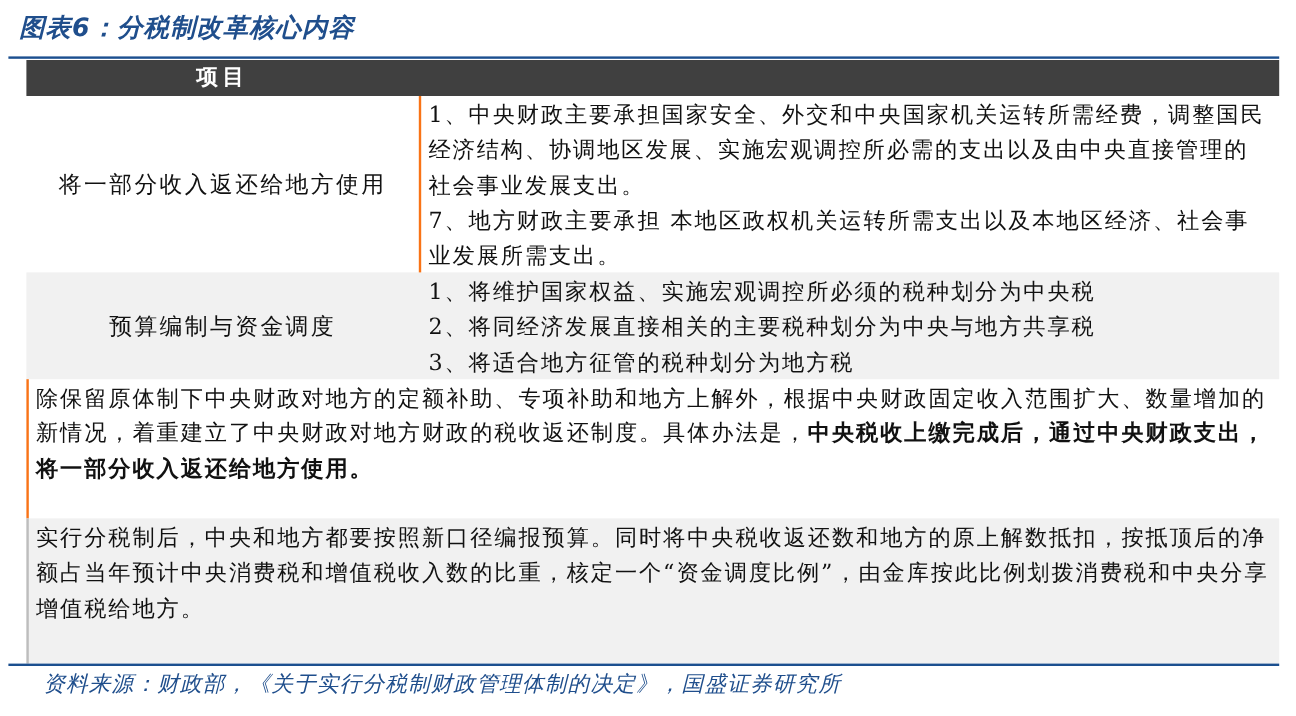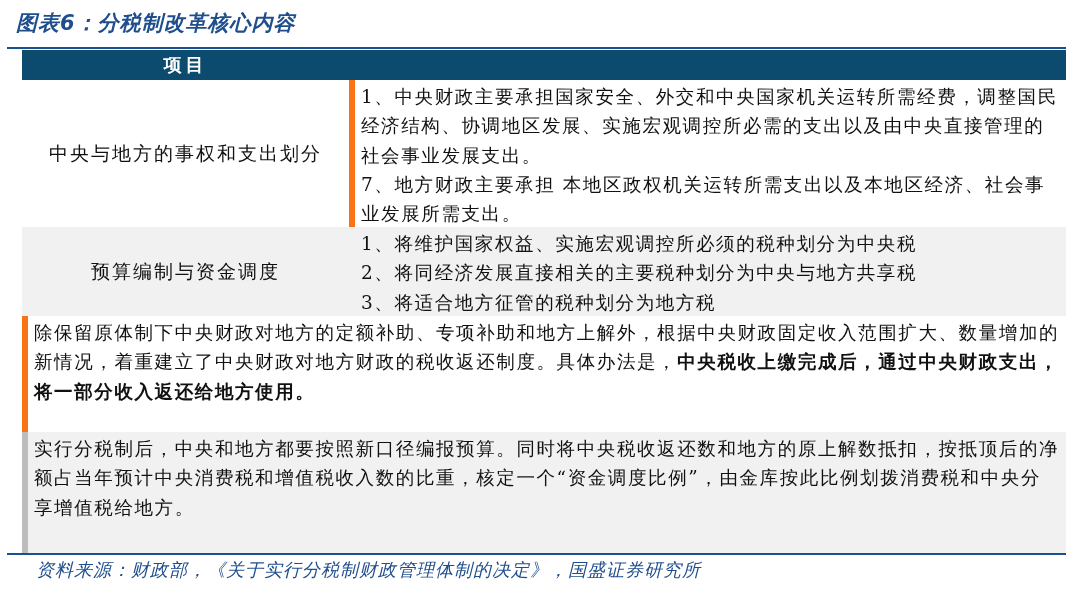--- a/index.html
+++ b/index.html
@@ -5,30 +5,30 @@
     html, body { margin: 0; padding: 0; background: #ffffff; }
     body { width: 1080px; height: 597px; position: relative; overflow: hidden;
            font-family: "DejaVu Serif", "Liberation Serif", serif; color: #111; }
     .title { position: absolute; left: 16px; top: 9px; font-size: 21px; font-weight: bold;
              font-style: italic; color: #1f4e8c; letter-spacing: 1px;
              font-family: "DejaVu Sans", "Liberation Sans", sans-serif; }
     .rule { position: absolute; left: 7px; width: 1059px; height: 2px; background: #1b4f8f; }
     .rule.top { top: 47px; }
     .rule.bottom { top: 553px; }
     .table { position: absolute; left: 22px; top: 50px; width: 1044px; }
-    .thead { display: flex; height: 30px; background: #0c4a6e; color: #fff; font-weight: bold;
+    .thead { display: flex; height: 30px; background: #404040; color: #fff; font-weight: bold;
              font-size: 18px; font-family: "DejaVu Sans", "Liberation Sans", sans-serif; }
     .thead .c1 { width: 327px; text-align: center; line-height: 30px; letter-spacing: 4px; }
     .thead .c2 { flex: 1; text-align: center; line-height: 30px; letter-spacing: 4px; margin-top: 33px; }
     .row { display: flex; }
     .row.gray { background: #f1f1f1; }
     .row .c1 { width: 327px; display: flex; align-items: center; justify-content: center;
                font-size: 19px; letter-spacing: 2px; }
     .row .c2 { flex: 1; padding: 2px 6px 2px 6px; font-size: 18.5px; line-height: 29.3px;
-               letter-spacing: 1.6px; border-left: 6px solid #f97316; }
+               letter-spacing: 1.6px; border-left: 2px solid #f97316; }
     .row.gray .c2 { border-left-color: transparent; }
     .row.r4 .c2 { border-left-color: #bdbdbd; }
     .row .c2 p { margin: 0; }
     .bold { font-weight: bold; }
     .source { position: absolute; left: 36px; top: 558px; font-size: 18px; font-style: italic;
               color: #1f4e8c; letter-spacing: 1px;
               font-family: "DejaVu Serif", "Liberation Serif", serif; }
   </style>
 </head>
 <body>
@@ -36,21 +36,21 @@
 <div class="title">图表6：分税制改革核心内容</div>
 <div class="rule top"></div>
 
 <div class="table">
   <div class="thead">
     <div class="c1">项目</div>
     <div class="c2">核心内容</div>
   </div>
 
   <div class="row" style="height:147px">
-    <div class="c1">中央与地方的事权和支出划分</div>
+    <div class="c1">将一部分收入返还给地方使用</div>
     <div class="c2">
       <p>1、中央财政主要承担国家安全、外交和中央国家机关运转所需经费，调整国民经济结构、协调地区发展、实施宏观调控所必需的支出以及由中央直接管理的社会事业发展支出。</p>
       <p>7、地方财政主要承担 本地区政权机关运转所需支出以及本地区经济、社会事业发展所需支出。</p>
     </div>
   </div>
 
   <div class="row gray" style="height:89px">
     <div class="c1">预算编制与资金调度</div>
     <div class="c2">
       <p>1、将维护国家权益、实施宏观调控所必须的税种划分为中央税</p>

